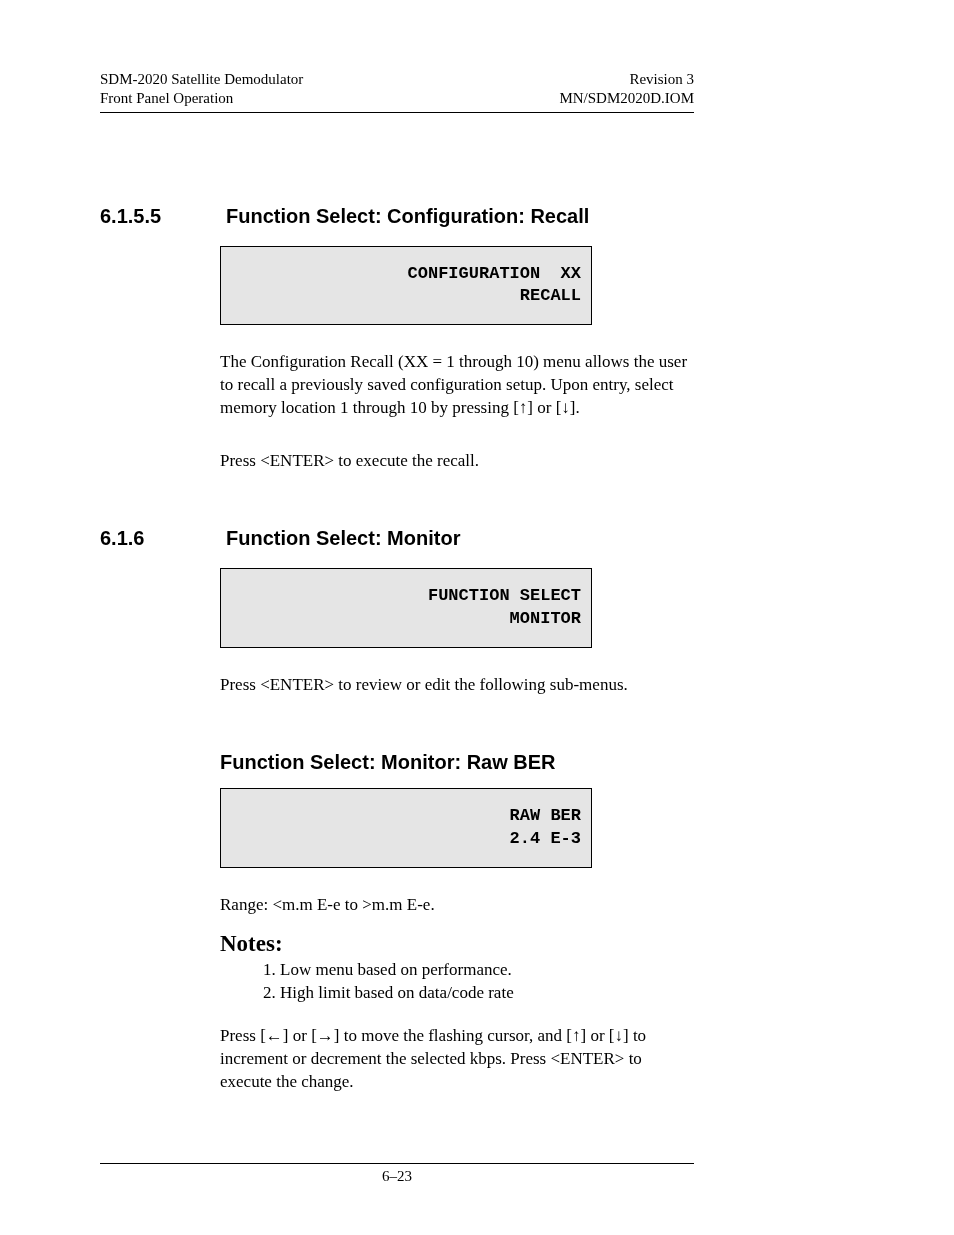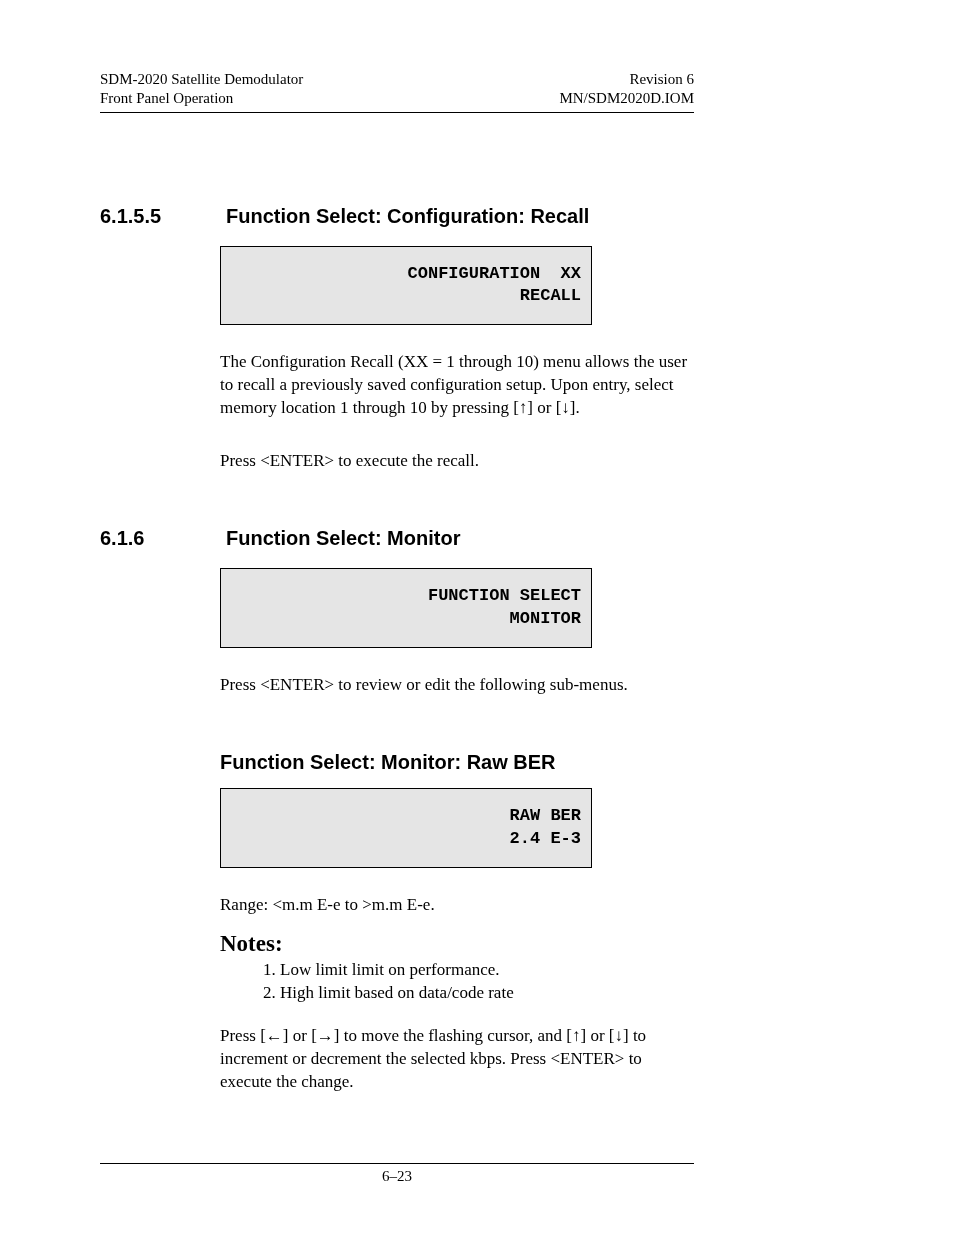--- a/index.html
+++ b/index.html
@@ -108,21 +108,21 @@
 <body>
 
 <div class="page">
 
   <div class="header">
     <div>
       <div>SDM-2020 Satellite Demodulator</div>
       <div>Front Panel Operation</div>
     </div>
     <div style="text-align:right;">
-      <div>Revision 6</div>
+      <div>Revision 3</div>
       <div>MN/SDM2020D.IOM</div>
     </div>
   </div>
   <hr class="hr-top">
 
   <div class="content">
 
     <div class="block">
       <div class="section">
         <div class="sec-num">6.1.5.5</div>
@@ -149,21 +149,21 @@
     </div>
 
     <div class="block" style="margin-bottom:0;">
       <div class="indent">
         <div class="sub-heading">Function Select: Monitor: Raw BER</div>
         <div class="display-box">RAW BER
 2.4 E-3</div>
         <p class="para" style="margin-bottom:14px;">Range: &lt;m.m E-e to &gt;m.m E-e.</p>
         <div class="notes-label">Notes:</div>
         <ol class="notes">
-          <li>Low limit limit on performance.</li>
+          <li>Low menu based on performance.</li>
           <li>High limit based on data/code rate</li>
         </ol>
         <p class="para">Press [←] or [→] to move the flashing cursor, and [↑] or [↓] to increment or decrement the selected kbps. Press &lt;ENTER&gt; to execute the change.</p>
       </div>
     </div>
 
   </div>
 
   <div class="footer">
     <span>6–23</span>

